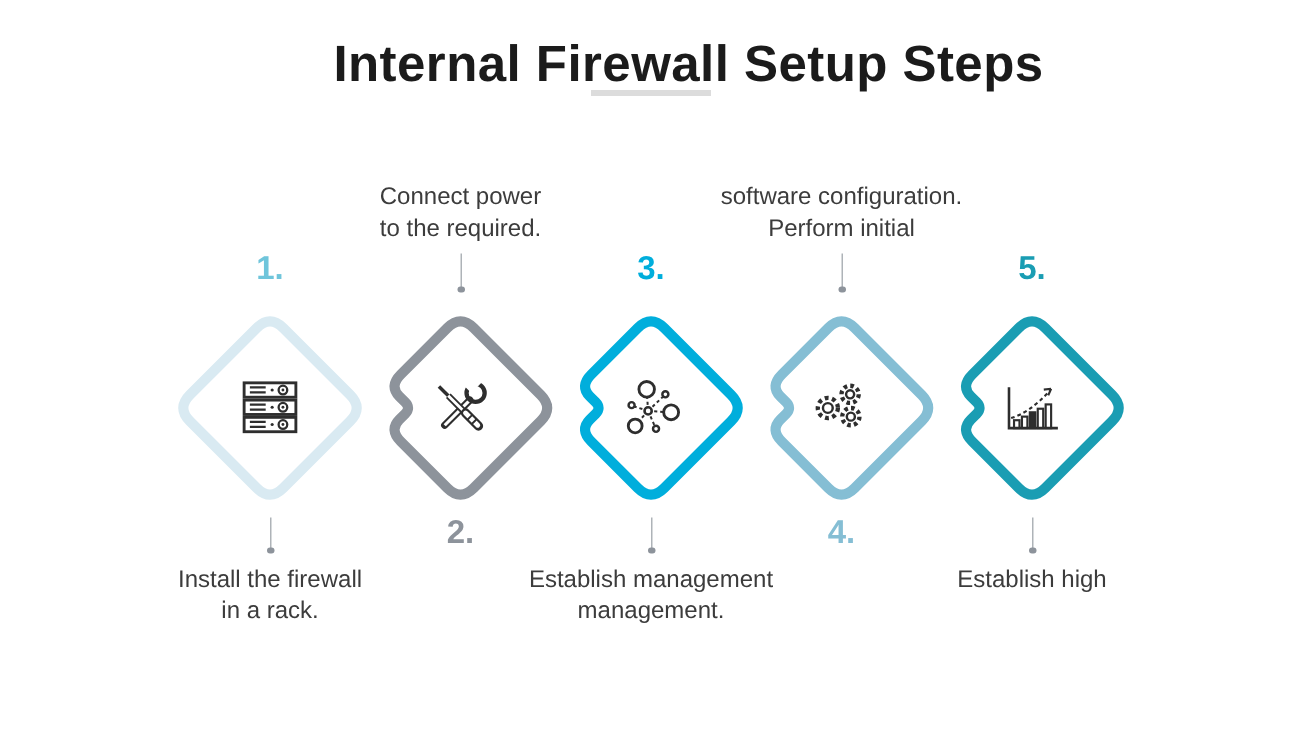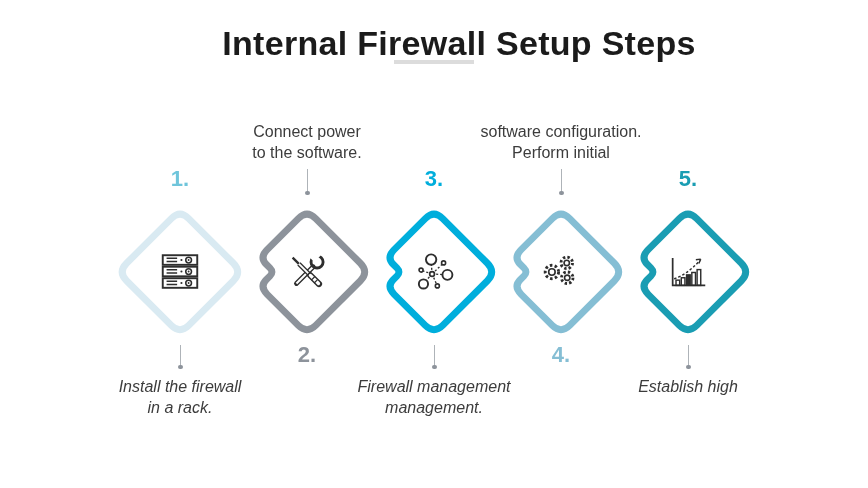--- a/index.html
+++ b/index.html
@@ -22,21 +22,21 @@
 
   .connector{position:absolute;left:64.5px;width:1.5px;background:#aeb3b8;}
   .conn-above{top:169px;height:24px;}
   .conn-below{top:345px;height:22px;}
   .dot{position:absolute;left:50%;bottom:-2px;width:4.5px;height:4.5px;margin-left:-2.25px;
        border-radius:50%;background:#8d939b;}
 
   .step-label{position:absolute;left:-45px;width:220px;text-align:center;
               font-size:16px;line-height:21px;color:#3c3c3c;}
   .label-above{top:121px;}
-  .label-below{top:376px;font-style:italic;}
+  .label-below{top:376px;}
 </style>
 </head>
 <body>
 
 <div class="canvas">
 
   <div class="title">Internal Firewall Setup Steps</div>
   <div class="title-underline"></div>
 
   <div class="step" style="left:115px">
@@ -70,21 +70,21 @@
       </div>
     <div class="step-label label-below">
       <div>Install the firewall</div>
       <div>in a rack.</div>
     </div>
   </div>
 
   <div class="step" style="left:242px">
     <div class="step-label label-above">
       <div>Connect power</div>
-      <div>to the software.</div>
+      <div>to the required.</div>
     </div>
     <div class="connector conn-above">
         <span class="dot"></span>
       </div>
     <svg class="diamond" viewBox="0 0 140 140">
       <path d="M 79 15 L 125 61 Q 134 70 125 79 L 79 125 Q 70 134 61 125 L 29 93 Q 21 85 28 78 L 32 74 Q 36 70 32 66 L 28 62 Q 21 55 29 47 L 61 15 Q 70 6 79 15 Z" style="stroke: rgb(141, 147, 155);"></path>
     </svg>
     <div class="icon-wrap" style="color: rgb(46, 46, 46);">
       <svg viewBox="0 0 48 48">
         <g stroke="currentColor" fill="none">
@@ -120,21 +120,21 @@
           <circle cx="13" cy="36.5" r="4.8" fill="#fff" stroke-width="2"></circle>
           <circle cx="10.5" cy="22" r="2.1" fill="#fff" stroke-width="1.7"></circle>
           <circle cx="22" cy="26" r="2.5" fill="#fff" stroke-width="1.8"></circle>
         </g>
       </svg>
     </div>
     <div class="connector conn-below">
         <span class="dot"></span>
       </div>
     <div class="step-label label-below">
-      <div>Firewall management</div>
+      <div>Establish management</div>
       <div>management.</div>
     </div>
   </div>
 
   <div class="step" style="left:496px">
     <div class="step-label label-above">
       <div>software configuration.</div>
       <div>Perform initial</div>
     </div>
     <div class="connector conn-above">

